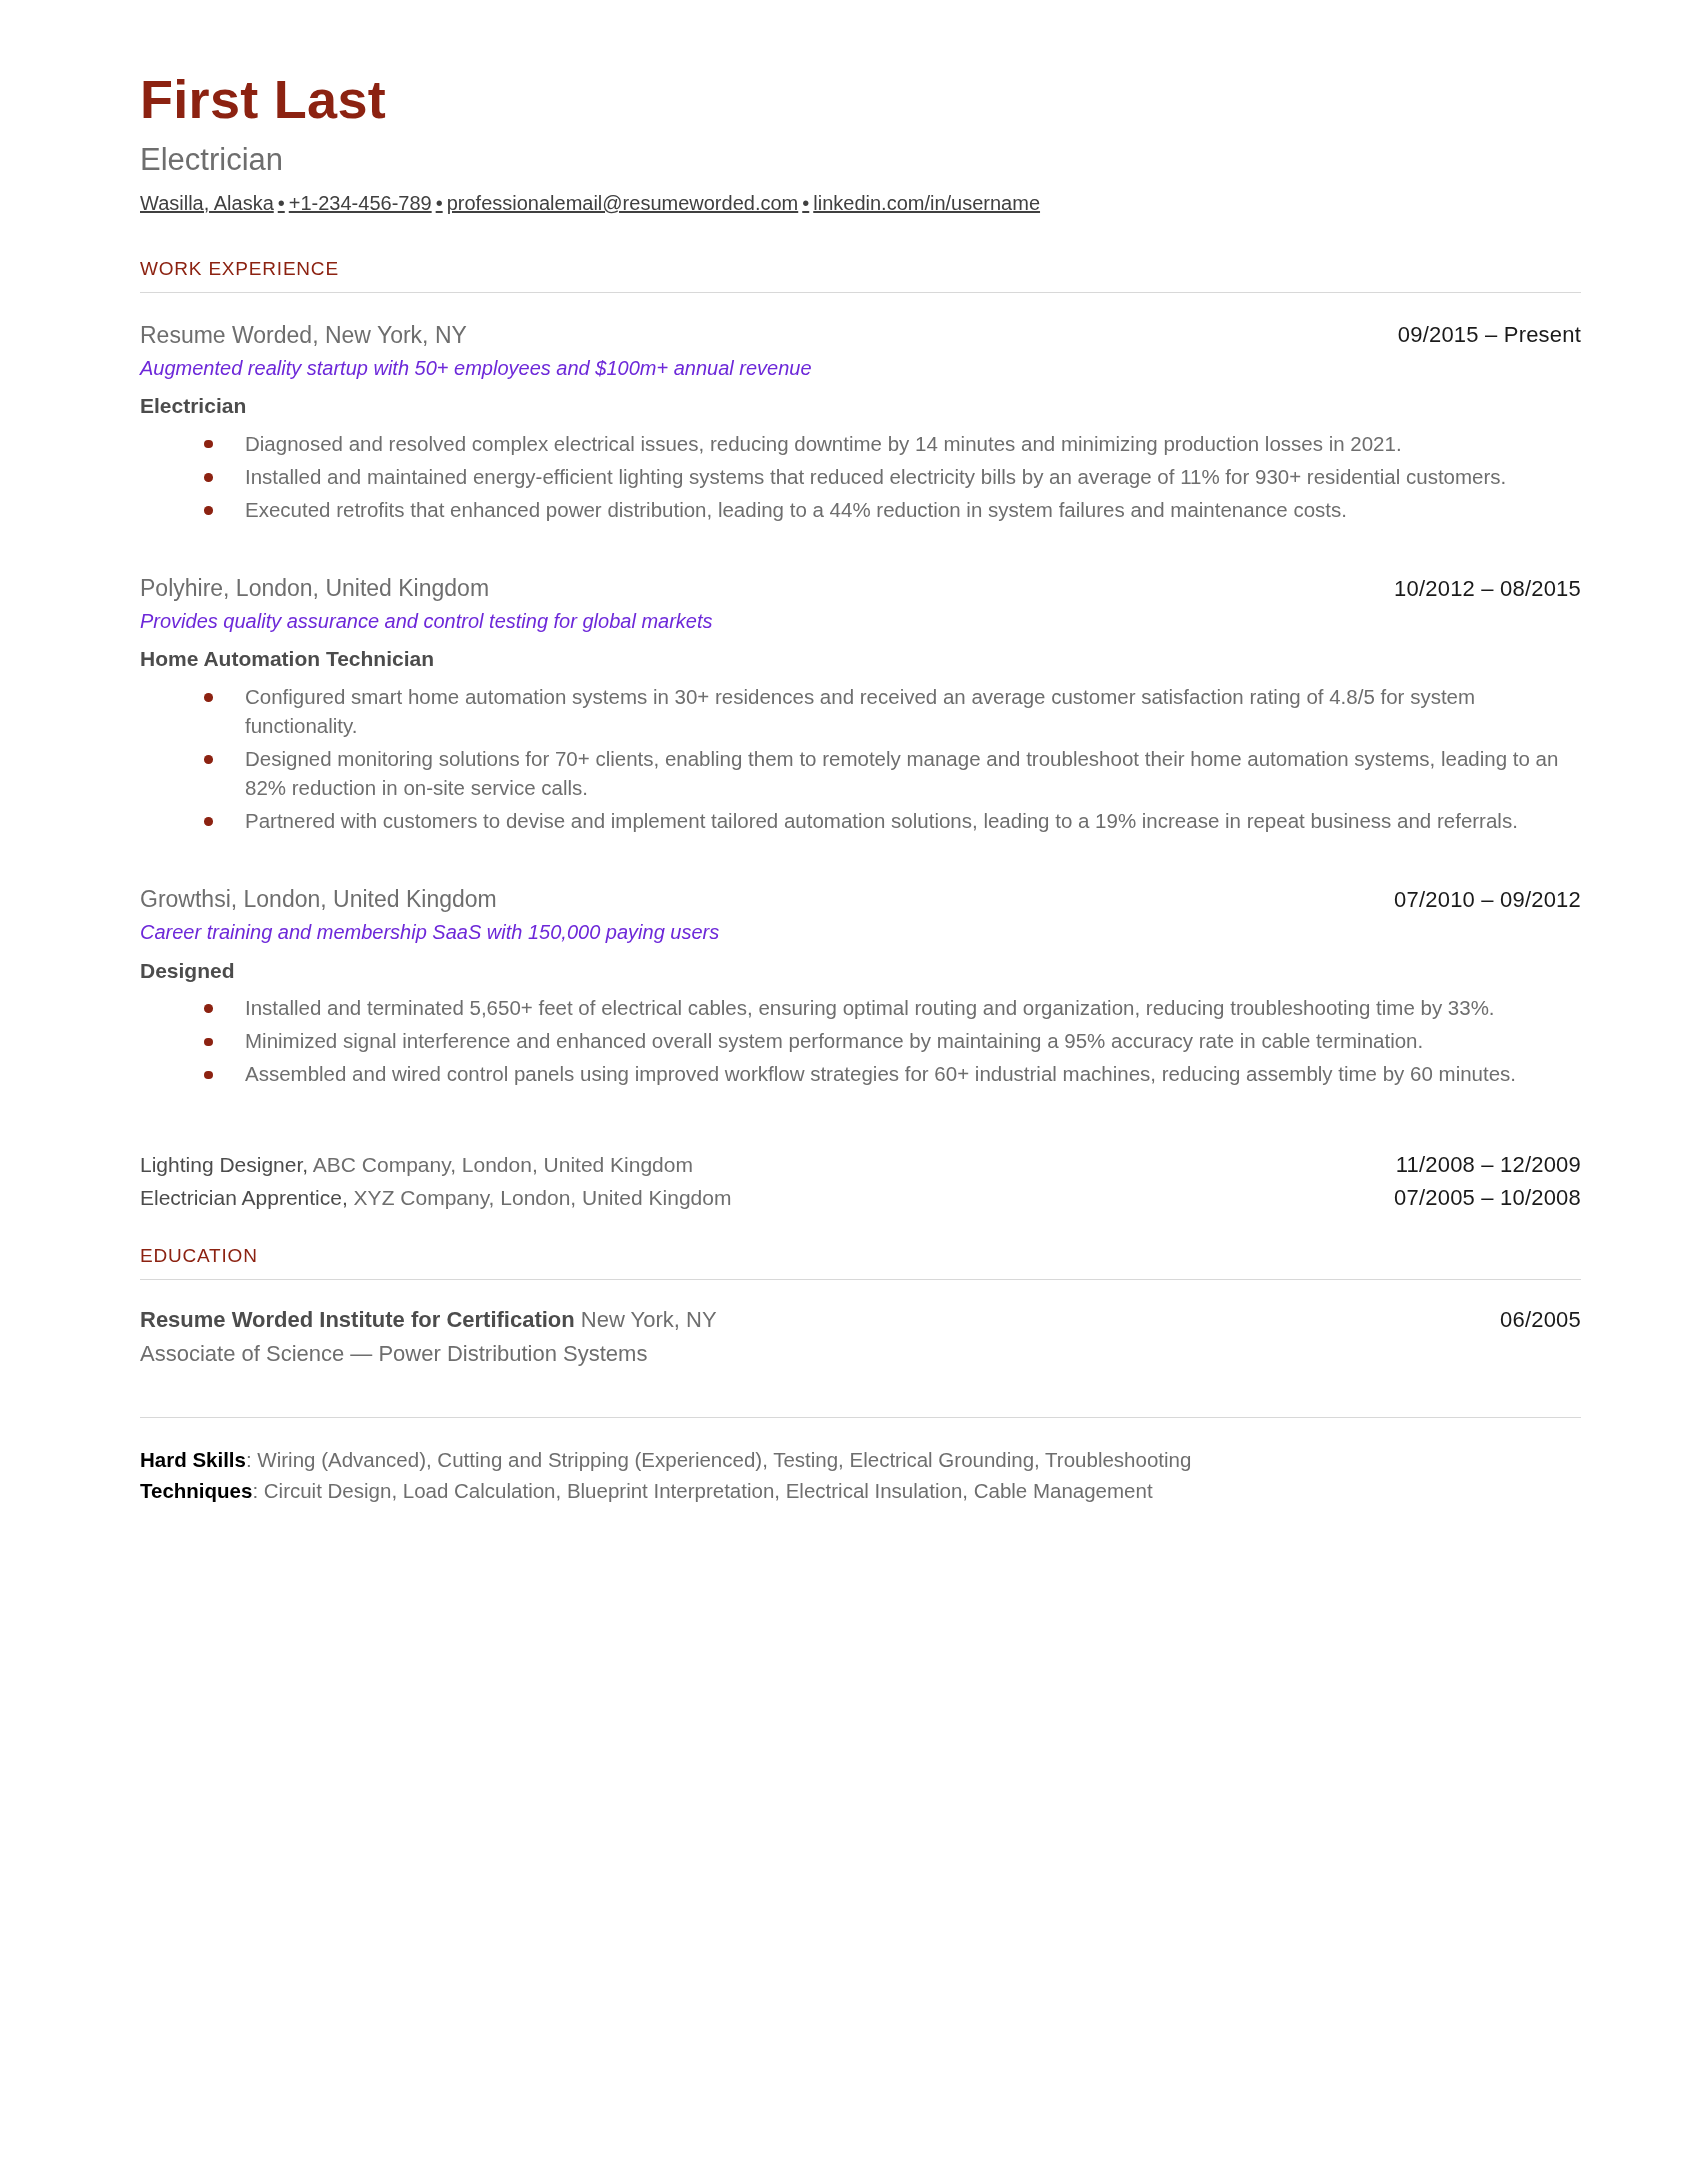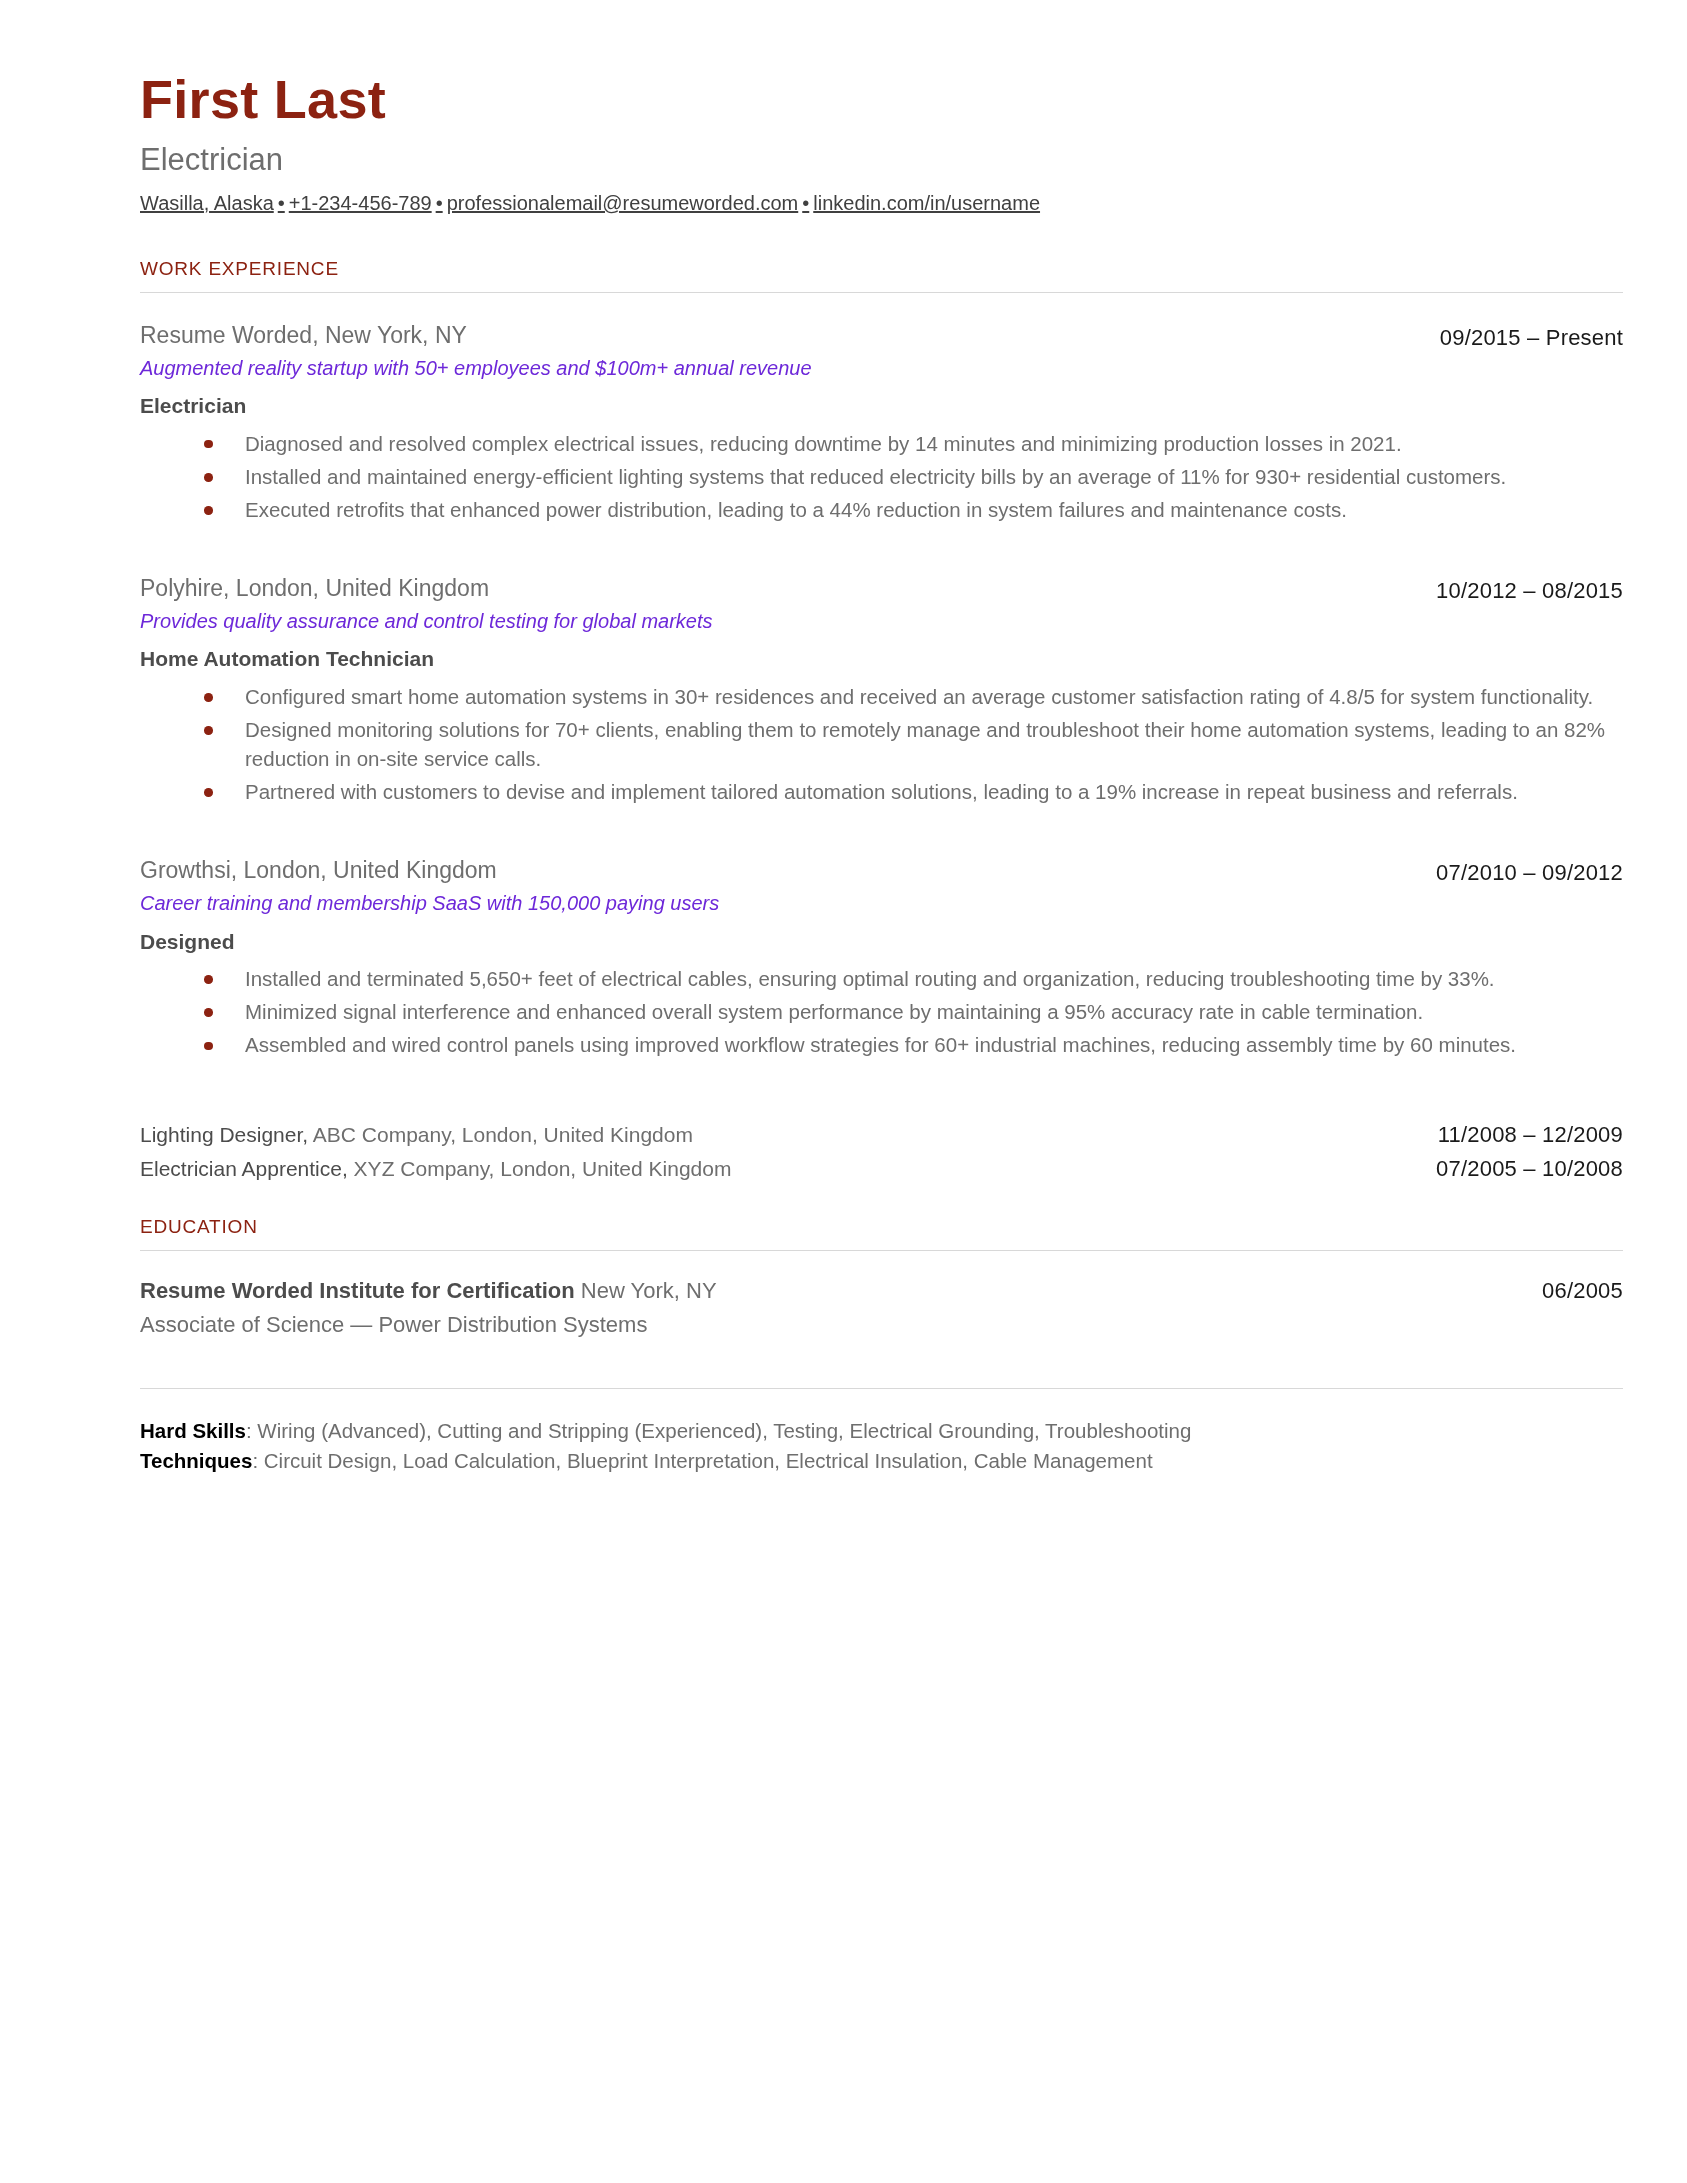--- a/index.html
+++ b/index.html
@@ -11,21 +11,21 @@
     width: 1687px;
     height: 2183px;
     font-family: "Liberation Sans", sans-serif;
     color: #5a5a5a;
     -webkit-font-smoothing: antialiased;
   }
   .page {
     width: 1687px;
     height: 2183px;
     box-sizing: border-box;
-    padding: 71px 64px 0 140px;
+    padding: 71px 106px 0 140px;
     position: relative;
   }
 
   
   .name {
     font-size: 54px;
     font-weight: bold;
     color: #8C2211;
     letter-spacing: 0.3px;
     line-height: 1.05;
@@ -66,21 +66,21 @@
     margin: 0 0 26.5px 0;
   }
 
   
   .entry {
     margin-bottom: 12px;
   }
   .entry-head {
     display: flex;
     justify-content: space-between;
-    align-items: flex-end;
+    align-items: center;
     width: 100%;
   }
   .company {
     font-size: 23px;
     color: #6e6e6e;
     line-height: 1.35;
   }
   .dates {
     font-size: 22px;
     color: #1a1a1a;

